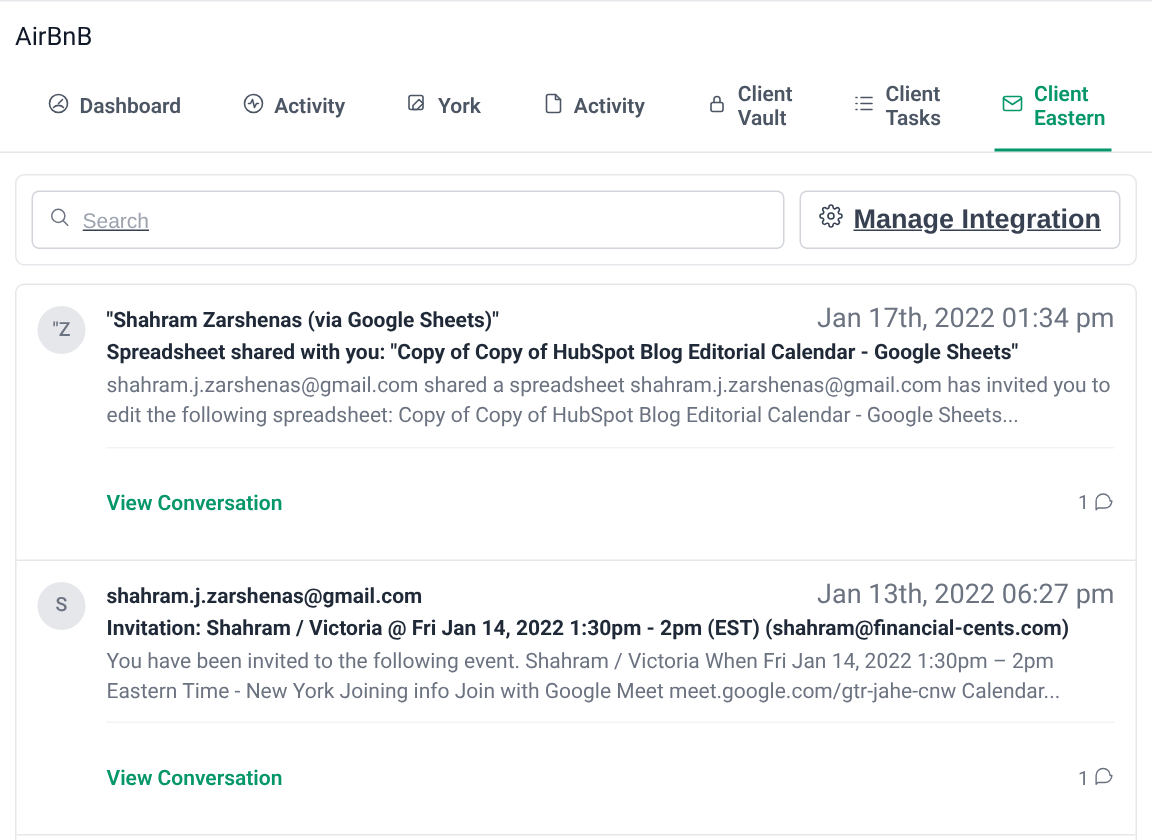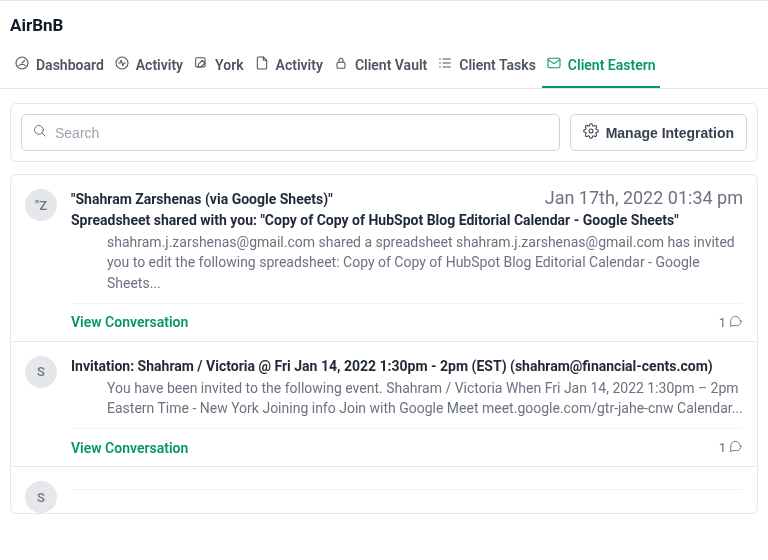--- a/index.html
+++ b/index.html
@@ -7,28 +7,28 @@
     font-family: -apple-system, BlinkMacSystemFont, "Segoe UI", Roboto, sans-serif;
     background: #fff;
     width: 768px;
     height: 560px;
     overflow: hidden;
     color: #374151;
   }
   .top-border { border-top: 1px solid #e5e7eb; }
   .page-title {
     font-size: 17px;
-    font-weight: 700;
+    font-weight: 400;
     color: #111827;
     padding: 14px 10px 10px 10px;
   }
   .tabs {
     display: flex;
-    gap: 2px;
-    padding: 0 10px;
+    gap: 32px;
+    padding: 0 27px;
     border-bottom: 1px solid #e5e7eb;
   }
   .tab {
     display: flex;
     align-items: center;
     gap: 6px;
     padding: 10px 4px 12px 4px;
     font-size: 14px;
     font-weight: 600;
     color: #4b5563;
@@ -41,20 +41,21 @@
   }
   .tab svg { width: 16px; height: 16px; }
   .content { padding: 14px 10px 0 10px; }
   .toolbar {
     display: flex;
     gap: 10px;
     border: 1px solid #e5e7eb;
     border-radius: 6px;
     padding: 10px;
     margin-bottom: 12px;
+    text-decoration: underline;
   }
   .search-wrap {
     flex: 1;
     display: flex;
     align-items: center;
     gap: 8px;
     border: 1px solid #d1d5db;
     border-radius: 5px;
     padding: 8px 10px;
     background: #fff;
@@ -67,21 +68,21 @@
     color: #374151;
   }
   .search-wrap input::placeholder { color: #9ca3af; }
   .manage-btn {
     display: flex;
     align-items: center;
     gap: 7px;
     border: 1px solid #d1d5db;
     border-radius: 5px;
     padding: 8px 12px;
-    font-size: 14px;
+    font-size: 18px;
     font-weight: 600;
     color: #374151;
     background: #fff;
     cursor: pointer;
   }
   .email-list {
     border: 1px solid #e5e7eb;
     border-radius: 6px;
   }
   .email-item {
@@ -125,29 +126,28 @@
     font-size: 14px;
     font-weight: 700;
     color: #1f2937;
     margin-top: 4px;
   }
   .preview {
     font-size: 14px;
     color: #6b7280;
     line-height: 1.45;
     margin-top: 4px;
-    margin-left: 36px;
   }
   .footer-row {
     display: flex;
     justify-content: space-between;
     align-items: center;
     border-top: 1px solid #f1f3f5;
     margin-top: 10px;
-    padding: 10px 0;
+    padding: 28px 0;
   }
   .view-link {
     font-size: 14px;
     font-weight: 600;
     color: #059669;
     cursor: pointer;
   }
   .count-badge {
     display: flex;
     align-items: center;
@@ -276,20 +276,24 @@
                   <path d="M21 12a8 8 0 0 1-8 8H5l-2 2V12a8 8 0 0 1 16 0z"></path>
                 </svg></span>
           </span>
         </div>
       </div>
     </div>
 
     <div class="email-item">
       <div class="avatar">S</div>
       <div class="email-body">
+        <div class="row1">
+          <div class="sender">shahram.j.zarshenas@gmail.com</div>
+          <div class="timestamp">Jan 13th, 2022 06:27 pm</div>
+        </div>
         <div class="subject">Invitation: Shahram / Victoria @ Fri Jan 14, 2022 1:30pm - 2pm (EST) (shahram@financial-cents.com)</div>
         <div class="preview">You have been invited to the following event. Shahram / Victoria When Fri Jan 14, 2022 1:30pm – 2pm Eastern Time - New York Joining info Join with Google Meet meet.google.com/gtr-jahe-cnw Calendar...</div>
         <div class="footer-row">
           <span class="view-link">View Conversation</span>
           <span class="count-badge">
             <span>1</span>
             <span><svg viewBox="0 0 24 24" class="icon-stroke">
                   <path d="M21 12a8 8 0 0 1-8 8H5l-2 2V12a8 8 0 0 1 16 0z"></path>
                 </svg></span>
           </span>

